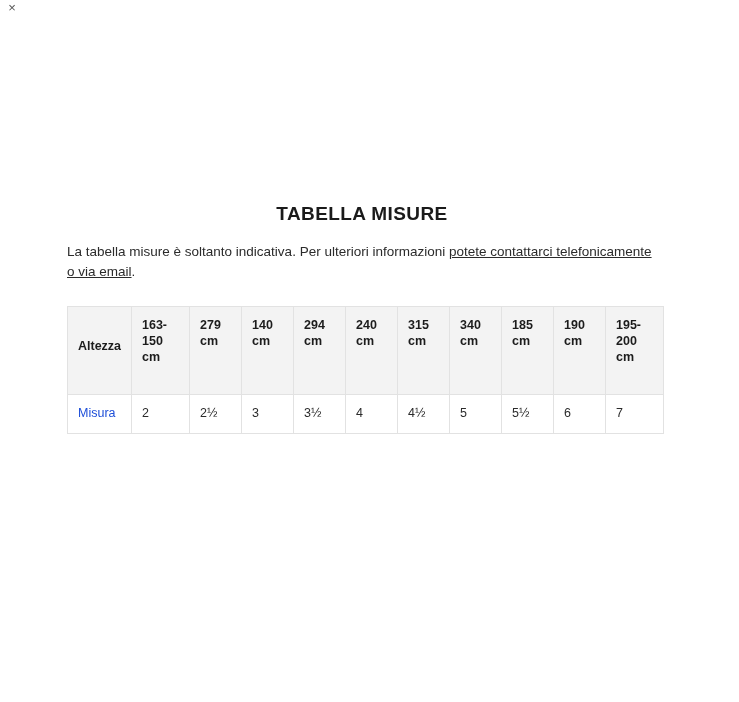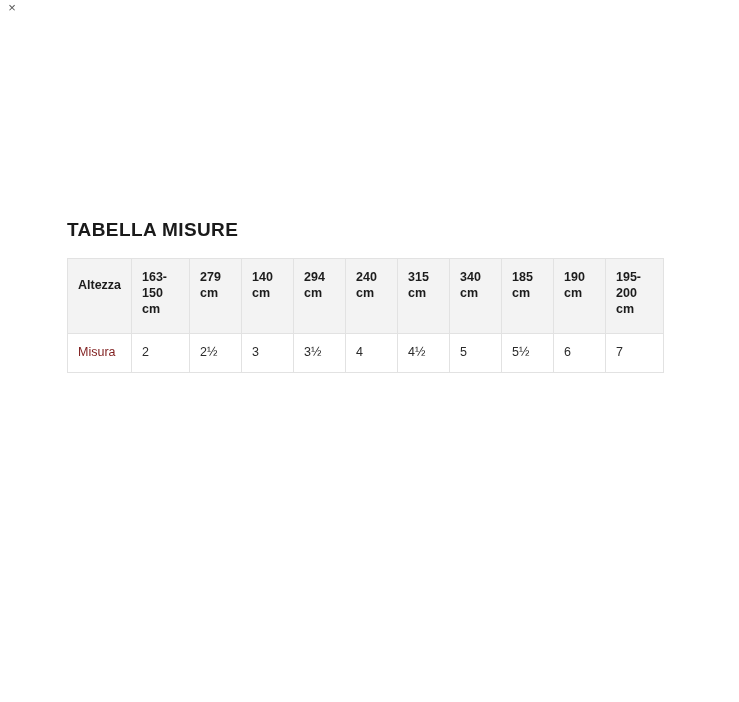--- a/index.html
+++ b/index.html
@@ -35,22 +35,23 @@
     position: absolute;
     left: 67px;
     top: 203px;
     width: 590px;
   }
   .page-title {
     font-size: 19px;
     font-weight: bold;
     letter-spacing: 0.4px;
     color: #1a1a1a;
-    margin: 16px 0 17px 0;
+    margin: 0 0 17px 0;
     font-family: "Liberation Sans", sans-serif;
+    text-align: center;
   }
   .intro {
     font-size: 13.5px;
     line-height: 20px;
     color: #2b2b2b;
     margin: 0 0 24px 0;
     max-width: 592px;
   }
   .intro a {
     color: #2b2b2b;
@@ -70,44 +71,45 @@
     padding: 10px 9px 10px 10px;
     line-height: 16px;
   }
   table.size-table thead th {
     background: #f3f3f3;
     font-weight: bold;
     color: #1c1c1c;
     height: 46px;
   }
   table.size-table thead th.label-col {
-    padding-top: 18px;
+    padding-top: 31px;
   }
   table.size-table tbody td {
     background: #ffffff;
     font-weight: normal;
     color: #2b2b2b;
     height: 18px;
   }
   table.size-table tbody td.label-col {
-    color: #7f1d1d;
+    color: #1d4ed8;
   }
   col.c-label { width: 64px; }
   col.c-val  { width: 52px; }
   col.c-wide { width: 58px; }
 </style>
 </head>
 <body>
 
 <button class="close-btn">×</button>
 
 <div class="content">
 
   <h1 class="page-title">TABELLA MISURE</h1>
 
+  <p class="intro"><span>La tabella misure è soltanto indicativa. Per ulteriori informazioni </span><a href="#">potete contattarci telefonicamente o via email</a><span>.</span></p>
 
   <table class="size-table">
     <colgroup>
       <col class="c-label">
       <col class="c-wide">
       <col class="c-val">
       <col class="c-val">
       <col class="c-val">
       <col class="c-val">
       <col class="c-val">

